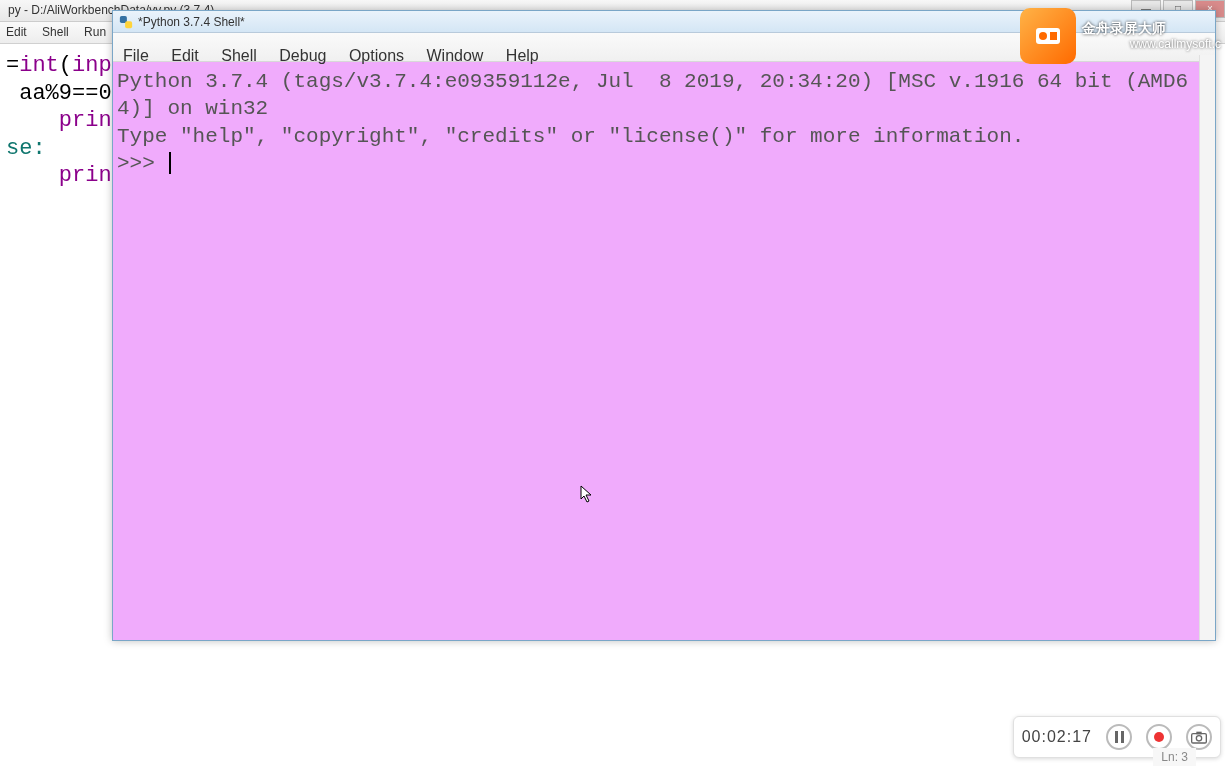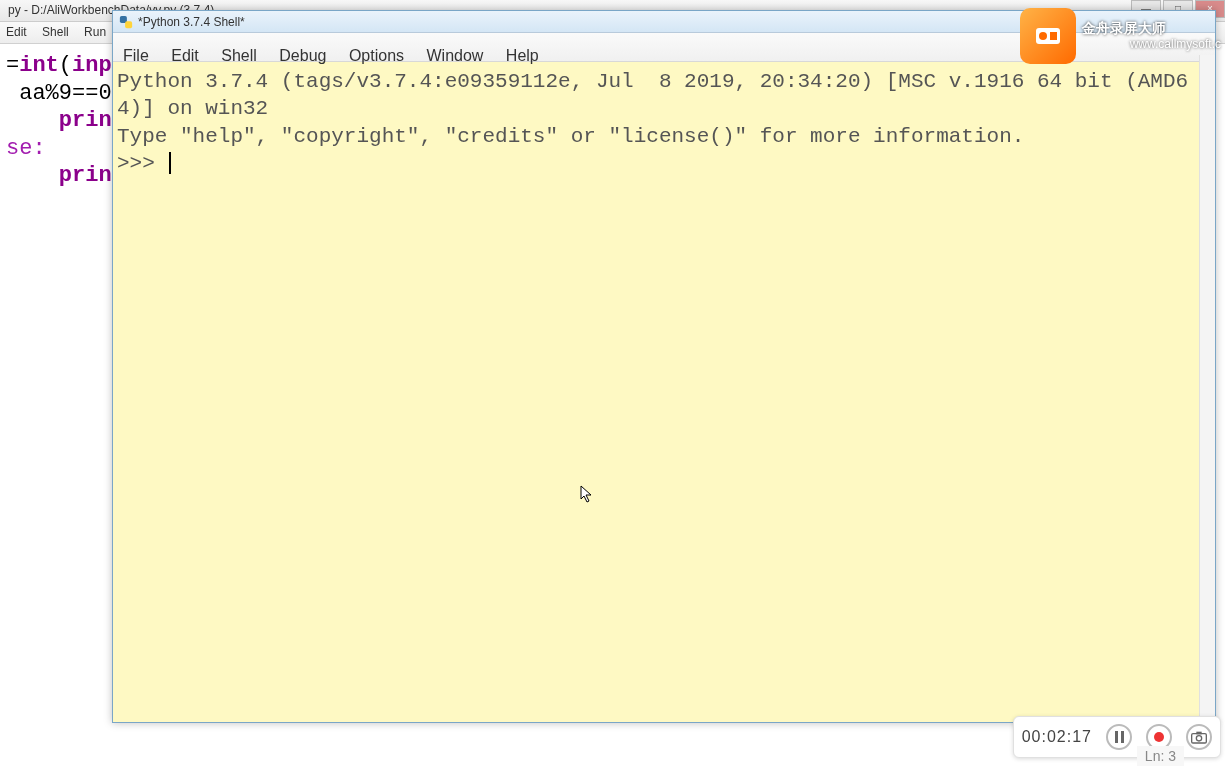--- a/index.html
+++ b/index.html
@@ -37,32 +37,32 @@
   }
   .editor-menu span { margin-right: 12px; }
   .editor-code {
     padding: 8px 6px;
     font-family: "Courier New", monospace;
     font-size: 22px;
     line-height: 1.25;
     color: #000;
     white-space: pre;
   }
-  .kw { color: #a21caf; }
-  .fn { color: #8b008b; font-weight: bold; }
+  .kw { color: #0f766e; }
+  .fn { color: #8b008b; }
   .str { color: #00aa00; }
 
   
   .shell-window {
     position: absolute;
     top: 10px;
     left: 112px;
     width: 1104px;
-    height: 713px;
-    background: #fef9c3;
+    height: 631px;
+    background: #f0abfc;
     border: 1px solid #7aa6c7;
     box-shadow: 0 0 8px rgba(0,0,0,0.25);
   }
   .shell-titlebar {
     background: linear-gradient(#eaf3fb, #d4e6f5);
     height: 22px;
     padding: 2px 6px;
     font-size: 12px;
     color: #333;
     border-bottom: 1px solid #b8cadb;
@@ -199,22 +199,22 @@
     position: absolute;
     top: 485px;
     left: 580px;
     width: 14px; height: 18px;
     pointer-events: none;
   }
 
   .statusbar-bg {
     position: absolute;
     bottom: 0;
-    right: 41px;
-    font-size: 14px;
+    right: 29px;
+    font-size: 12px;
     color: #888;
     background: #f7f7f7;
     padding: 2px 8px;
   }
 </style>
 </head>
 <body>
 
 <div class="editor-bg">
   <div class="editor-title">

